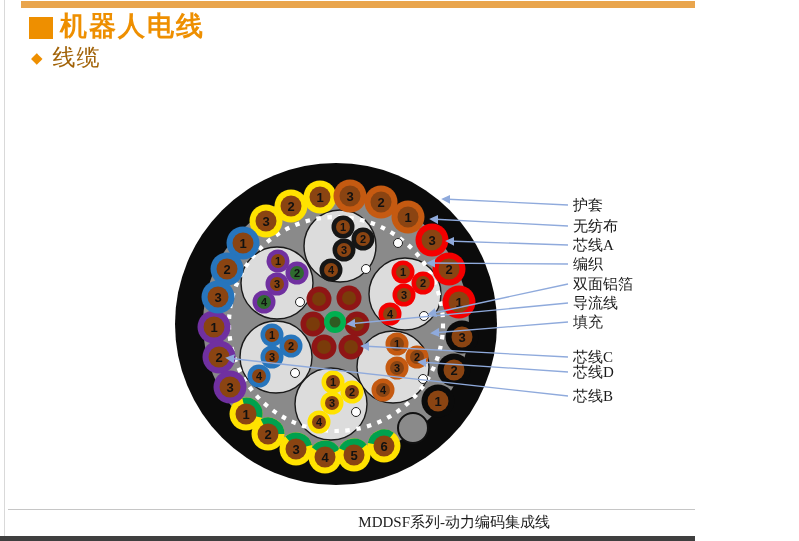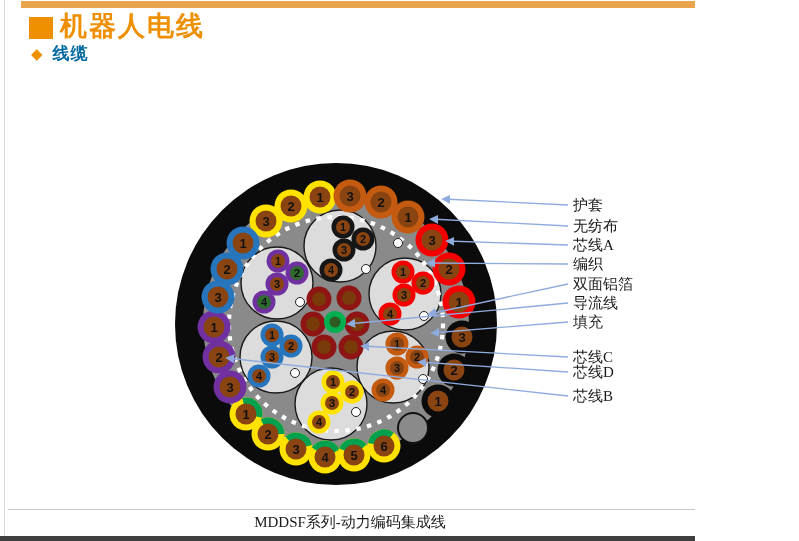--- a/index.html
+++ b/index.html
@@ -8,25 +8,25 @@
   #edge-left,#edge-right{position:absolute;top:0;bottom:0;width:1px;background:#D9D9D9;}
   #edge-left{left:4px;} #edge-right{left:793px;}
   #topbar{position:absolute;left:21px;top:1px;width:769px;height:7px;background:#E9A54D;}
   #bottombar{position:absolute;left:0;bottom:0;width:799px;height:5px;background:#3F3F3F;}
   #footer-line{position:absolute;left:8px;top:509px;width:783px;height:1px;background:#C6C6C6;}
   #header{position:absolute;left:29px;top:8px;display:flex;align-items:center;}
   #header-bullet{width:24px;height:22px;background:#EE8F00;margin-right:7px;margin-top:4px;}
   #header-text{color:#EE8F00;font-size:27px;font-weight:bold;letter-spacing:2px;}
   #subheader{position:absolute;left:31px;top:42px;display:flex;align-items:center;}
   #sub-bullet{color:#EE8F00;font-size:15px;margin-right:10px;}
-  #sub-text{color:#0369a1;font-size:17px;font-weight:bold;letter-spacing:1px;}
+  #sub-text{color:#a16207;font-size:23px;font-weight:normal;letter-spacing:1px;}
   #slide-title{position:absolute;left:0;top:83px;width:799px;text-align:center;
       font-size:23px;font-weight:bold;color:#0b0b0b;
       font-family:"DejaVu Sans Mono","DejaVu Sans",sans-serif;letter-spacing:0.5px;}
-  #footer-text{position:absolute;left:150px;top:513px;width:400px;text-align:center;
+  #footer-text{position:absolute;left:150px;top:513px;width:400px;text-align:right;
       font-size:15px;color:#1a1a1a;font-family:"Liberation Serif","DejaVu Serif",serif;}
   #cable-svg{position:absolute;left:0;top:0;}
   .lbl{font-family:"Liberation Serif","DejaVu Serif",serif;}
 </style>
 </head>
 <body>
 
 <div id="page">
   <div id="topbar"></div>
   <div id="edge-left"></div>

